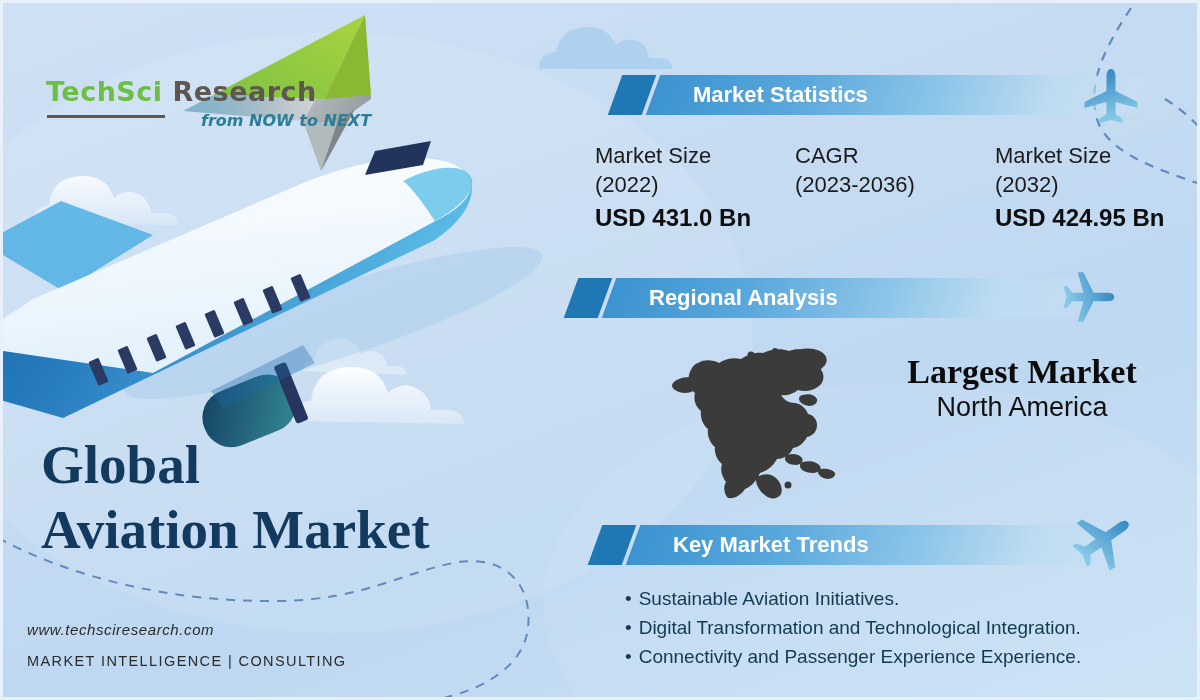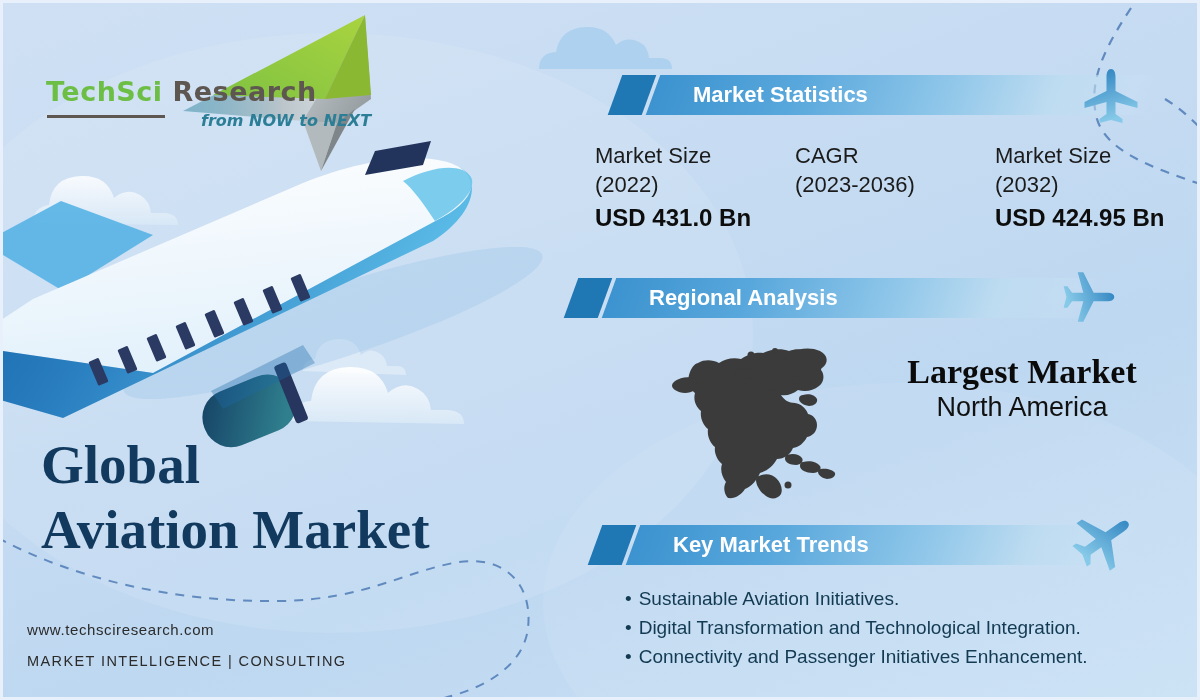--- a/index.html
+++ b/index.html
@@ -77,20 +77,21 @@
 
   
   #footer-site {
     position: absolute;
     left: 24px;
     top: 618px;
     font-family: "Liberation Sans", sans-serif;
     font-size: 15px;
     letter-spacing: 0.6px;
     color: #2b2b2b;
+    font-style: italic;
   }
   #footer-tagline {
     position: absolute;
     left: 24px;
     top: 650px;
     font-family: "Liberation Sans", sans-serif;
     font-size: 14.5px;
     letter-spacing: 1.4px;
     color: #2b2b2b;
   }
@@ -427,16 +428,16 @@
   </div>
   <svg class="deco" style="left:1062px; top:502px;" width="76" height="70" viewBox="0 0 64 64">
     <g fill="url(#iconPlaneGrad)" transform="rotate(55 32 32)">
       <path d="M32 4 c3 0 4.5 3 4.5 8 v14 l22 11 v6 l-22 -6 v12 l7 5 v4 l-11.5 -3 l-11.5 3 v-4 l7 -5 v-12 l-22 6 v-6 l22 -11 v-14 c0 -5 1.5 -8 4.5 -8 z"></path>
     </g>
   </svg>
 
   <div id="trends-list">
     <div class="trend-item"><span class="dot">•</span><span>Sustainable Aviation Initiatives.</span></div>
     <div class="trend-item"><span class="dot">•</span><span>Digital Transformation and Technological Integration.</span></div>
-    <div class="trend-item"><span class="dot">•</span><span>Connectivity and Passenger Initiatives Enhancement.</span></div>
+    <div class="trend-item"><span class="dot">•</span><span>Connectivity and Passenger Experience Experience.</span></div>
   </div>
 
 </div>
 
 </body></html>

